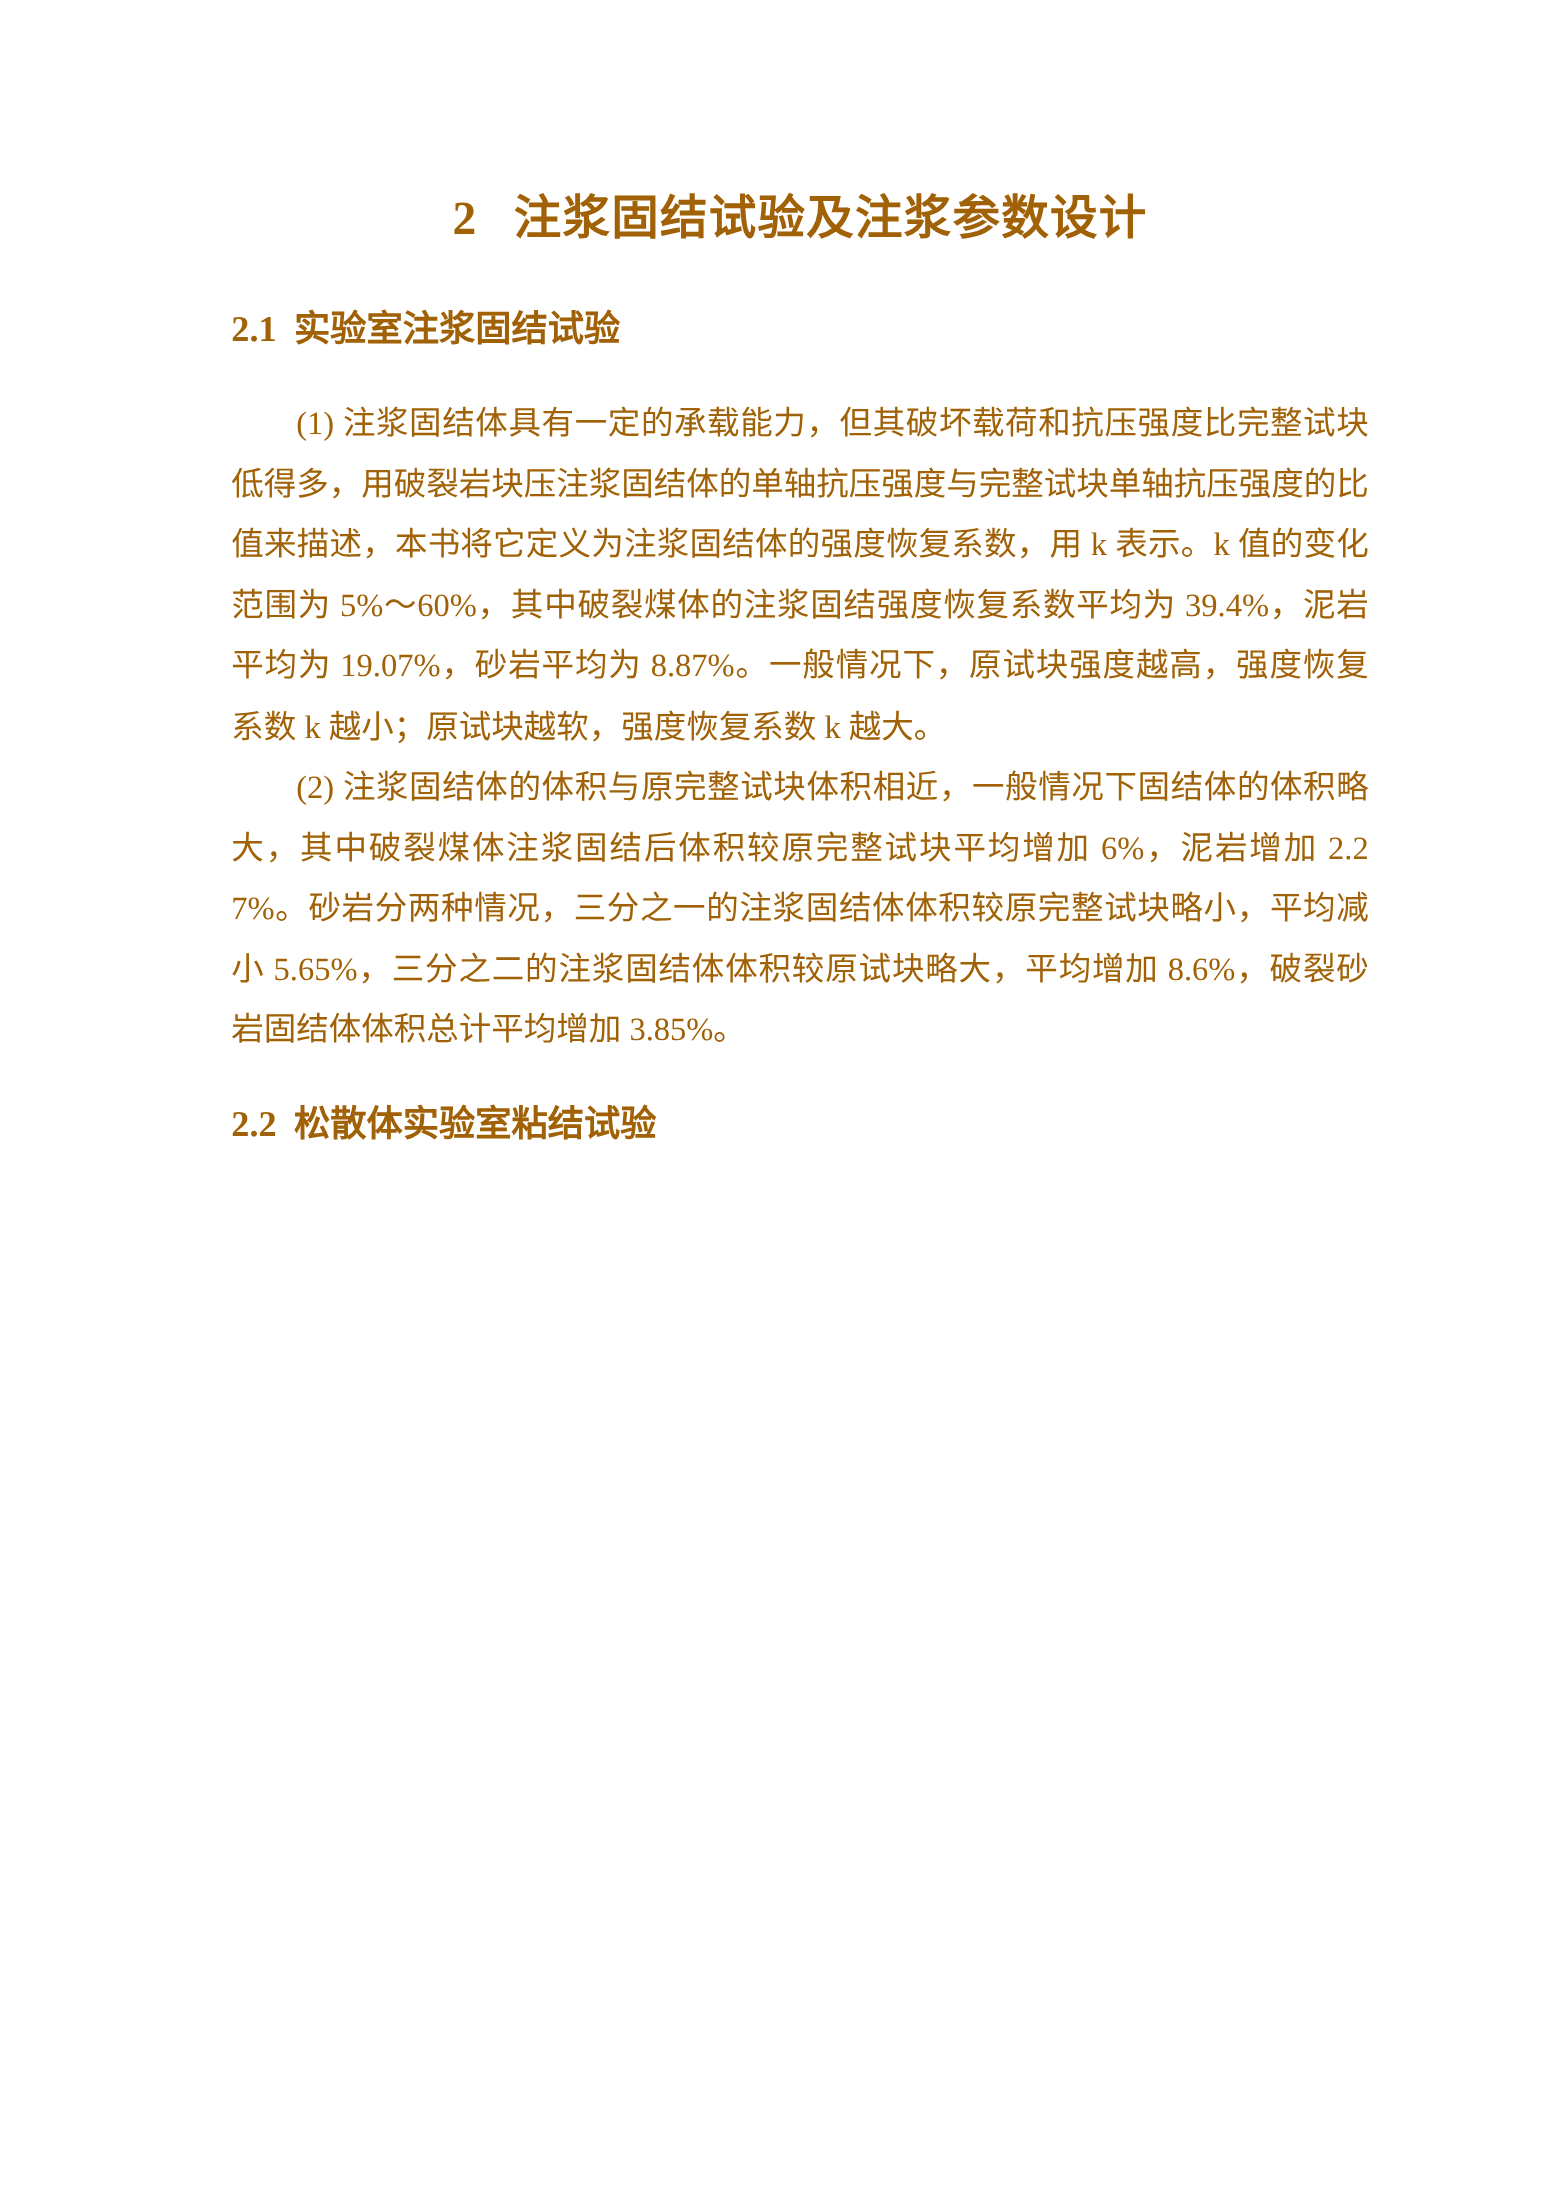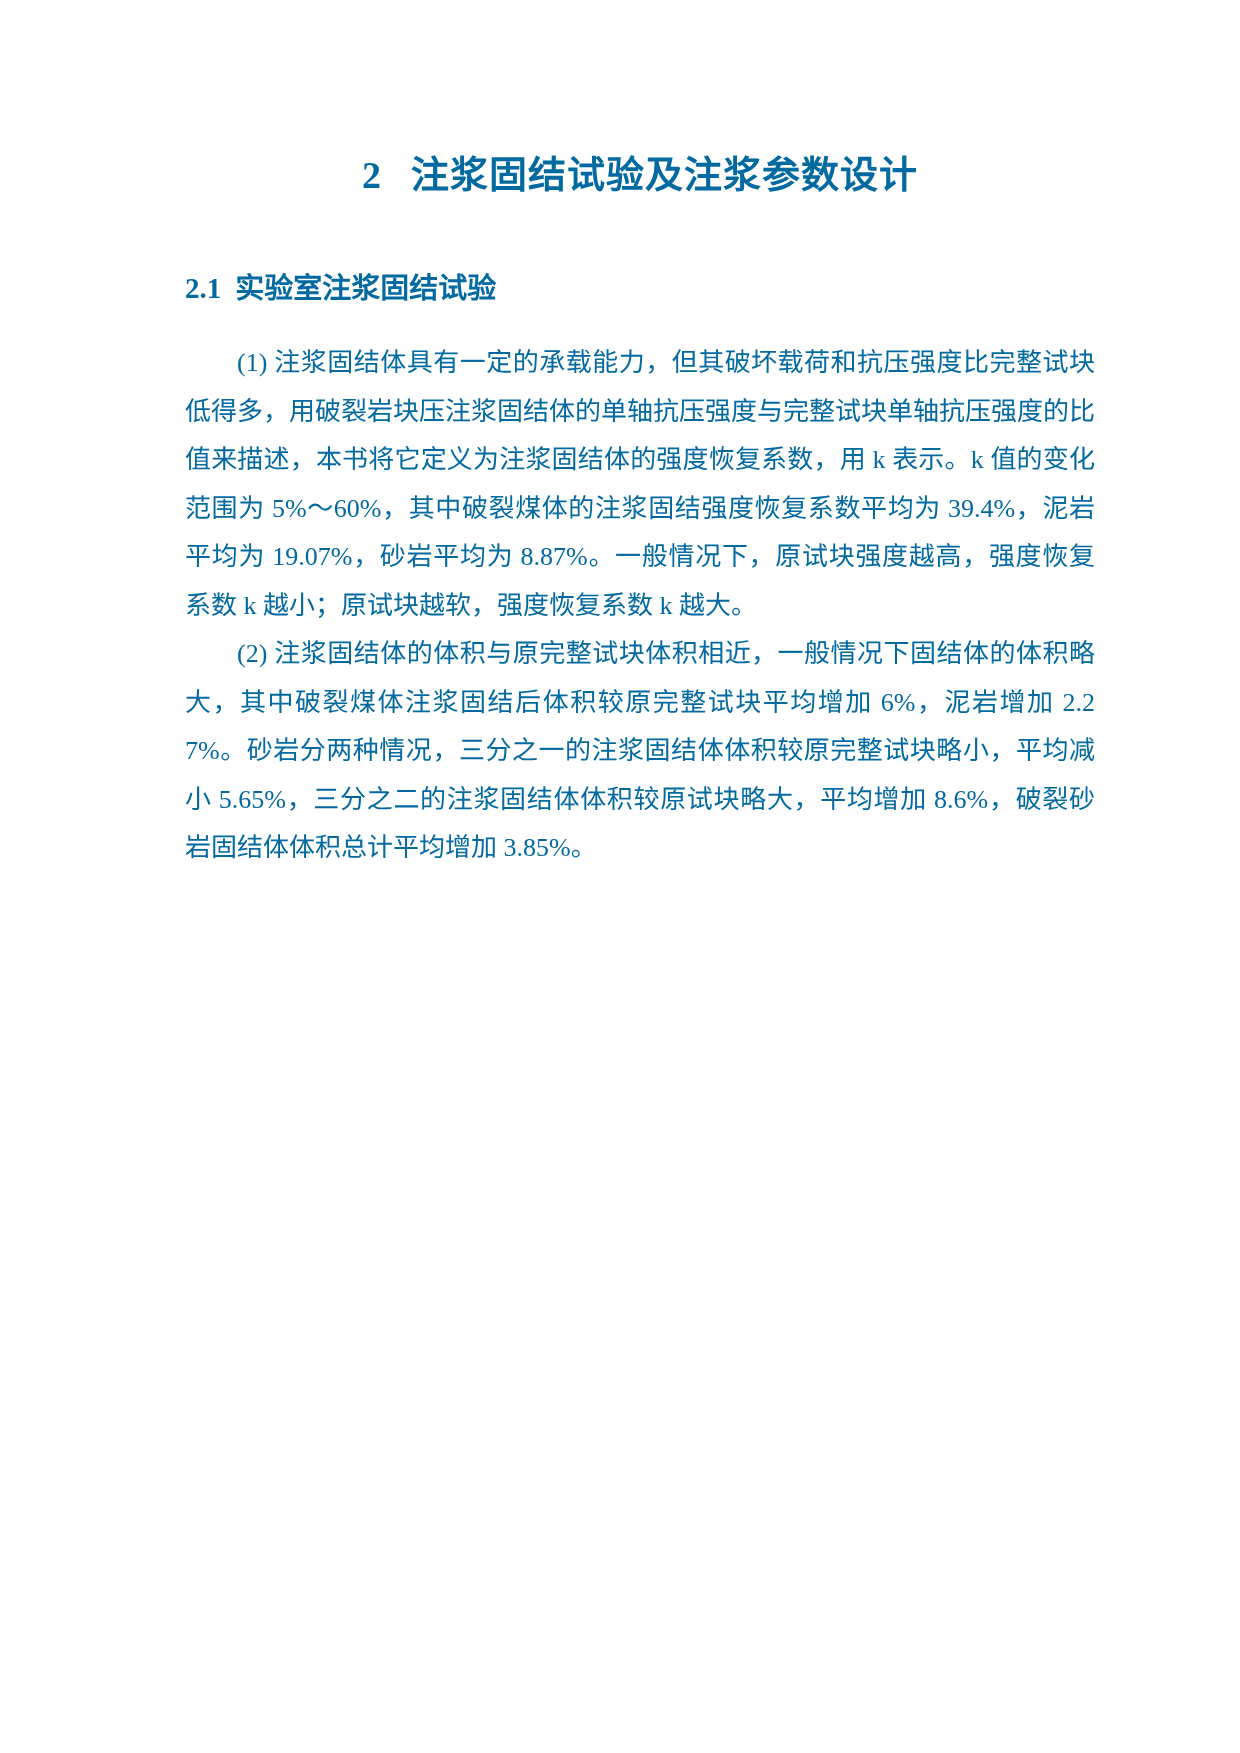--- a/index.html
+++ b/index.html
@@ -3,21 +3,21 @@
 <meta charset="utf-8">
 <style>
   * { margin: 0; padding: 0; box-sizing: border-box; }
   html, body { background: #ffffff; }
 
   .page {
     position: relative;
     width: 1240px;
     height: 1753px;
     background: #ffffff;
-    color: #0369a1;
+    color: #a16207;
     overflow: hidden;
     font-family: "Liberation Serif", "DejaVu Serif", serif;
   }
 
   .content {
     padding: 0 145px 0 185px; 
   }
 
   
   .doc-title {
@@ -30,21 +30,21 @@
     letter-spacing: 1px;
   }
   .doc-title .chapter-num {
     font-family: "Liberation Serif", "DejaVu Serif", serif;
     margin-right: 30px;
     letter-spacing: 0;
   }
 
   
   .sec-heading {
-    margin-top: 68px;
+    margin-top: 44px;
     font-size: 29px;
     line-height: 38px;
     font-weight: bold;
     font-family: "Liberation Sans", "DejaVu Sans", sans-serif;
   }
   .sec-heading .sec-num {
     font-family: "Liberation Serif", "DejaVu Serif", serif;
     margin-right: 14px;
   }
   .sec-heading.second { margin-top: 32px; }
@@ -75,16 +75,19 @@
       <h2 class="sec-heading">
         <span class="sec-num">2.1</span><span>实验室注浆固结试验</span>
       </h2>
       <div class="body-text">
         <p class="para">(1) 注浆固结体具有一定的承载能力，但其破坏载荷和抗压强度比完整试块低得多，用破裂岩块压注浆固结体的单轴抗压强度与完整试块单轴抗压强度的比值来描述，本书将它定义为注浆固结体的强度恢复系数，用 k 表示。k 值的变化范围为 5%～60%，其中破裂煤体的注浆固结强度恢复系数平均为 39.4%，泥岩平均为 19.07%，砂岩平均为 8.87%。一般情况下，原试块强度越高，强度恢复系数 k 越小；原试块越软，强度恢复系数 k 越大。</p>
         <p class="para">(2) 注浆固结体的体积与原完整试块体积相近，一般情况下固结体的体积略大，其中破裂煤体注浆固结后体积较原完整试块平均增加 6%，泥岩增加 2.27%。砂岩分两种情况，三分之一的注浆固结体体积较原完整试块略小，平均减小 5.65%，三分之二的注浆固结体体积较原试块略大，平均增加 8.6%，破裂砂岩固结体体积总计平均增加 3.85%。</p>
       </div>
     </section>
 
     <section>
+      <h2 class="sec-heading second">
+        <span class="sec-num">2.2</span><span>松散体实验室粘结试验</span>
+      </h2>
     </section>
 
   </div>
 </div>
 
 </body></html>

